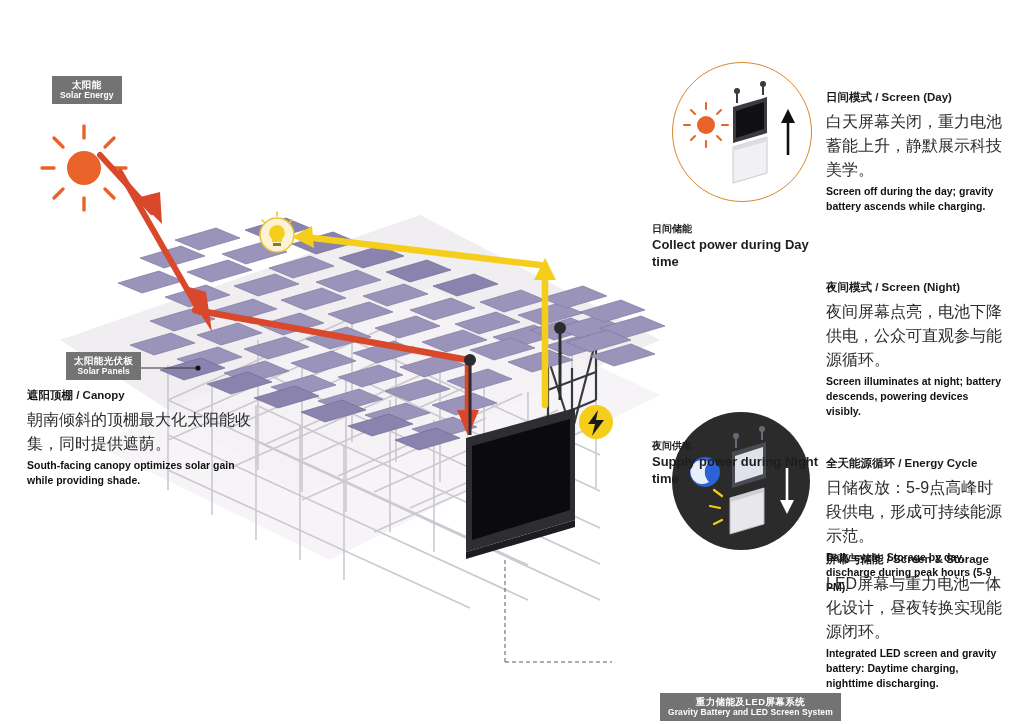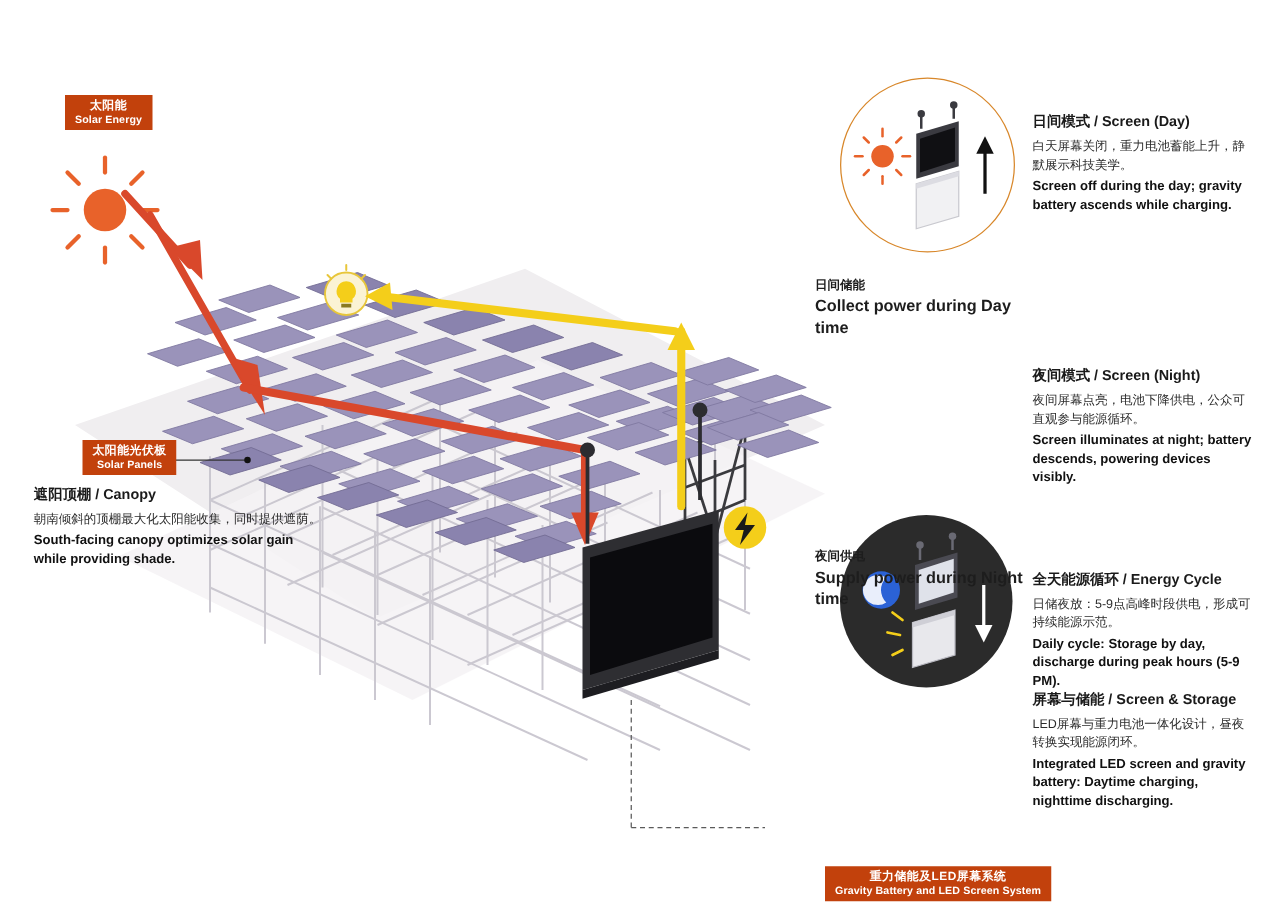--- a/index.html
+++ b/index.html
@@ -18,39 +18,39 @@
   .stage {
     position: absolute;
     left: 0; top: 0;
     width: 1024px;
     height: 724px;
   }
   .abs { position: absolute; }
 
   
   .tag {
-    background: #c2410c;
+    background: #737373;
     color: #ffffff;
     padding: 3px 8px 4px 8px;
     line-height: 1.18;
     text-align: center;
     display: inline-block;
   }
   .tag .cn { font-size: 9.5px; font-weight: 700; letter-spacing: .4px; display:block; }
   .tag .en { font-size: 8.5px; font-weight: 700; letter-spacing: .1px; display:block; }
 
   
   .heading {
     font-size: 11.5px;
     font-weight: 700;
     color: #1a1a1a;
     margin-bottom: 5px;
   }
   .body-cn {
-    font-size: 10px;
+    font-size: 16px;
     line-height: 1.5;
     color: #2b2b2b;
     font-weight: 400;
   }
   .body-en {
     font-size: 10.5px;
     line-height: 1.42;
     color: #111111;
     font-weight: 700;
     margin-top: 2px;
@@ -382,21 +382,21 @@
         </g>
       </g>
 
       <g>
         <line x1="115" y1="56" x2="115" y2="92" stroke="#ffffff" stroke-width="2.6"></line>
         <polygon points="115,102 108,88 122,88" fill="#ffffff"></polygon>
       </g>
     </svg>
   </div>
 
-  <div class="abs" style="left:826px; top:293px; width:178px;">
+  <div class="abs" style="left:826px; top:280px; width:178px;">
     <div class="heading">夜间模式 / Screen (Night)</div>
     <div class="body-cn">夜间屏幕点亮，电池下降供电，公众可直观参与能源循环。</div>
     <div class="body-en">Screen illuminates at night; battery descends, powering devices visibly.</div>
   </div>
 
   <div class="abs caption" style="left:652px; top:424px; width:180px;margin-top:15px;">
     <span class="cn">夜间供电</span>
     <span class="en">Supply power during Night time</span>
   </div>
 

